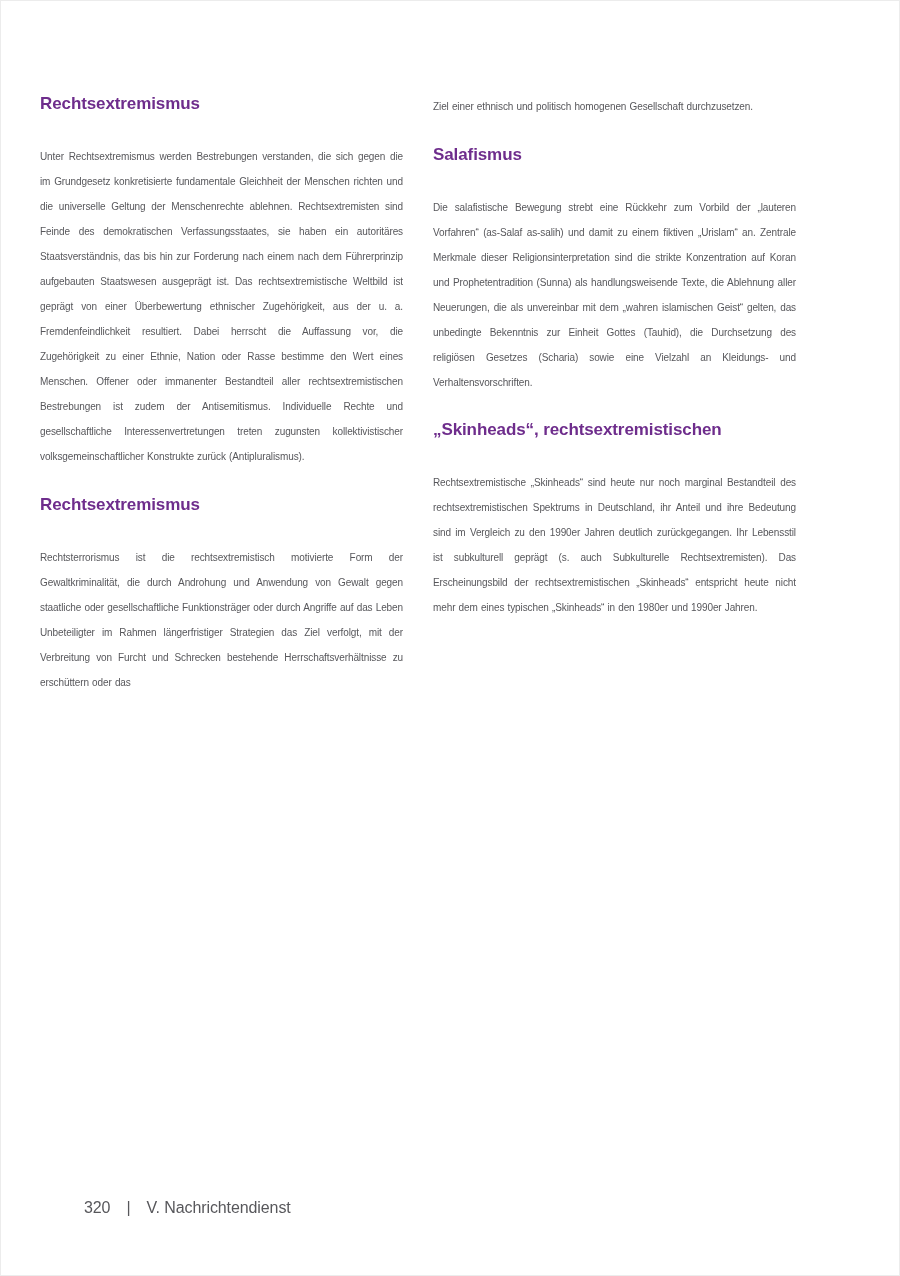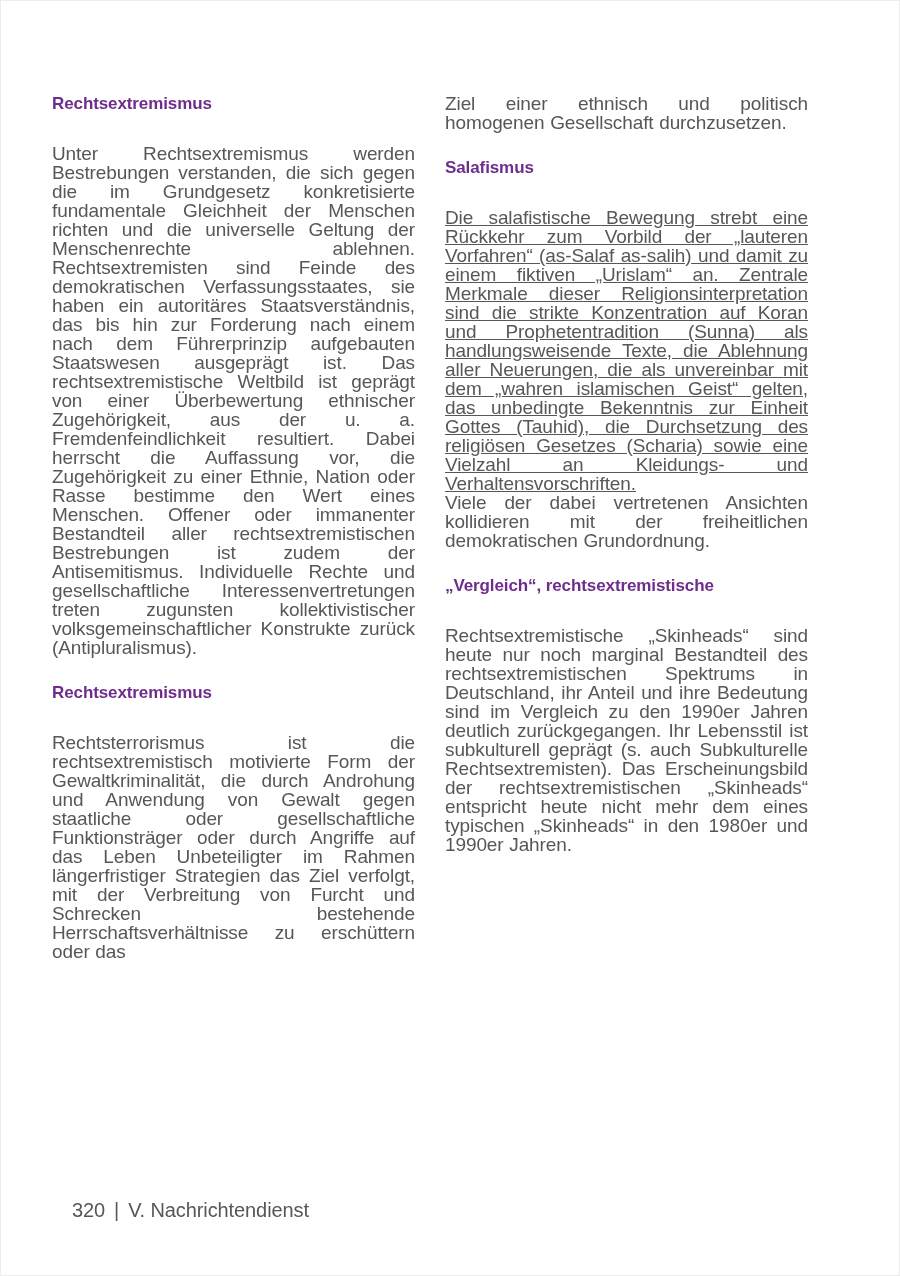--- a/index.html
+++ b/index.html
@@ -10,61 +10,61 @@
   html,body{width:900px;}
   body{
     width:900px;height:1276px;
     background:#ffffff;
     position:relative;
     overflow:hidden;
     font-family:"Liberation Sans",sans-serif;
     box-shadow:inset 0 0 0 1px #ececec;
   }
   .page{
-    padding:94px 72px 0 52px;
+    padding:94px 72px 0 40px;
   }
   .cols{
     display:flex;
     gap:30px;
   }
   .col{
     width:363px;
     flex:0 0 363px;
   }
   h2{
     color:var(--heading-purple);
     font-size:17px;
     line-height:20px;
     font-weight:bold;
     margin:25px 0 30px 0;
     letter-spacing:-0.1px;
   }
   .col > h2:first-child{margin-top:0;}
   p{
     color:var(--body-gray);
-    font-size:19px;
-    line-height:19px;
+    font-size:10px;
+    line-height:25px;
     text-align:justify;
     letter-spacing:-0.1px;
     word-spacing:0.5px;
     hyphens:auto;
     -webkit-hyphens:auto;
     margin:0 0 26px 0;
   }
-  p.tight{margin-bottom:0;text-decoration:underline;}
+  p.tight{margin-bottom:0;}
   .footer{
     position:absolute;
-    left:72px;
+    left:84px;
     top:1199px;
     color:var(--body-gray);
-    font-size:20px;
+    font-size:16px;
     letter-spacing:-0.1px;
     display:flex;
     align-items:center;
-    gap:9px;
+    gap:16px;
   }
   .footer .divider{
     color:var(--body-gray);
     font-weight:300;
   }
 </style>
 </head>
 <body>
 
 <div class="page">
@@ -74,22 +74,21 @@
       <h2>Rechtsextremismus</h2>
       <p>Unter Rechtsextremismus werden Bestrebungen verstanden, die sich gegen die im Grundgesetz konkretisierte fundamentale Gleichheit der Menschen richten und die universelle Geltung der Menschenrechte ablehnen. Rechtsextremisten sind Feinde des demokratischen Verfassungsstaates, sie haben ein autoritäres Staatsverständnis, das bis hin zur Forderung nach einem nach dem Führerprinzip aufgebauten Staatswesen ausgeprägt ist. Das rechtsextremistische Weltbild ist geprägt von einer Überbewertung ethnischer Zugehörigkeit, aus der u. a. Fremdenfeindlichkeit resultiert. Dabei herrscht die Auffassung vor, die Zugehörigkeit zu einer Ethnie, Nation oder Rasse bestimme den Wert eines Menschen. Offener oder immanenter Bestandteil aller rechtsextremistischen Bestrebungen ist zudem der Antisemitismus. Individuelle Rechte und gesellschaftliche Interessenvertretungen treten zugunsten kollektivistischer volksgemeinschaftlicher Konstrukte zurück (Antipluralismus).</p>
       <h2>Rechtsextremismus</h2>
       <p>Rechtsterrorismus ist die rechtsextremistisch motivierte Form der Gewaltkriminalität, die durch Androhung und Anwendung von Gewalt gegen staatliche oder gesellschaftliche Funktionsträger oder durch Angriffe auf das Leben Unbeteiligter im Rahmen längerfristiger Strategien das Ziel verfolgt, mit der Verbreitung von Furcht und Schrecken bestehende Herrschaftsverhältnisse zu erschüttern oder das</p>
     </div>
 
     <div class="col">
       <p>Ziel einer ethnisch und politisch homogenen Gesellschaft durchzusetzen.</p>
       <h2>Salafismus</h2>
       <p class="tight">Die salafistische Bewegung strebt eine Rückkehr zum Vorbild der „lauteren Vorfahren“ (as-Salaf as-salih) und damit zu einem fiktiven „Urislam“ an. Zentrale Merkmale dieser Religionsinterpretation sind die strikte Konzentration auf Koran und Prophetentradition (Sunna) als handlungsweisende Texte, die Ablehnung aller Neuerungen, die als unvereinbar mit dem „wahren islamischen Geist“ gelten, das unbedingte Bekenntnis zur Einheit Gottes (Tauhid), die Durchsetzung des religiösen Gesetzes (Scharia) sowie eine Vielzahl an Kleidungs- und Verhaltensvorschriften.</p>
-      <p>Viele der dabei vertretenen Ansichten kollidieren mit der freiheitlichen demokratischen Grundordnung.</p>
-      <h2>„Vergleich“, rechtsextremistische</h2>
+      <h2>„Skinheads“, rechtsextremistischen</h2>
       <p>Rechtsextremistische „Skinheads“ sind heute nur noch marginal Bestandteil des rechtsextremistischen Spektrums in Deutschland, ihr Anteil und ihre Bedeutung sind im Vergleich zu den 1990er Jahren deutlich zurückgegangen. Ihr Lebensstil ist subkulturell geprägt (s. auch Subkulturelle Rechtsextremisten). Das Erscheinungsbild der rechtsextremistischen „Skinheads“ entspricht heute nicht mehr dem eines typischen „Skinheads“ in den 1980er und 1990er Jahren.</p>
     </div>
 
   </div>
 </div>
 
 <div class="footer">
   <span>320</span>
   <span class="divider">|</span>
   <span>V. Nachrichtendienst</span>

